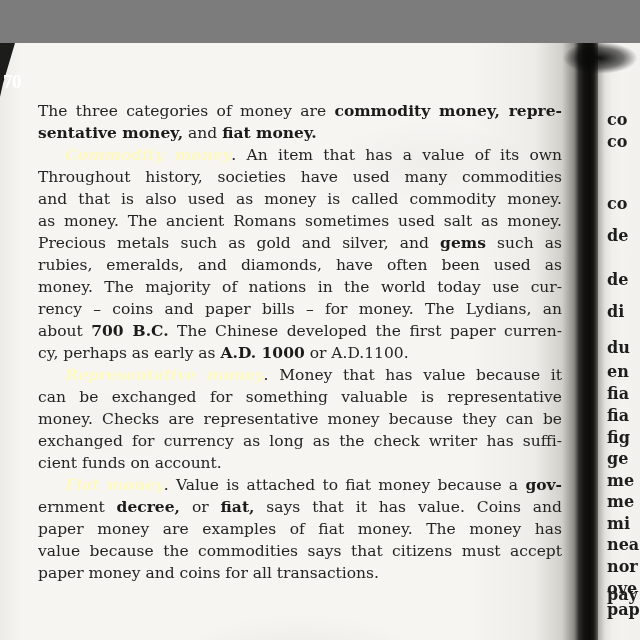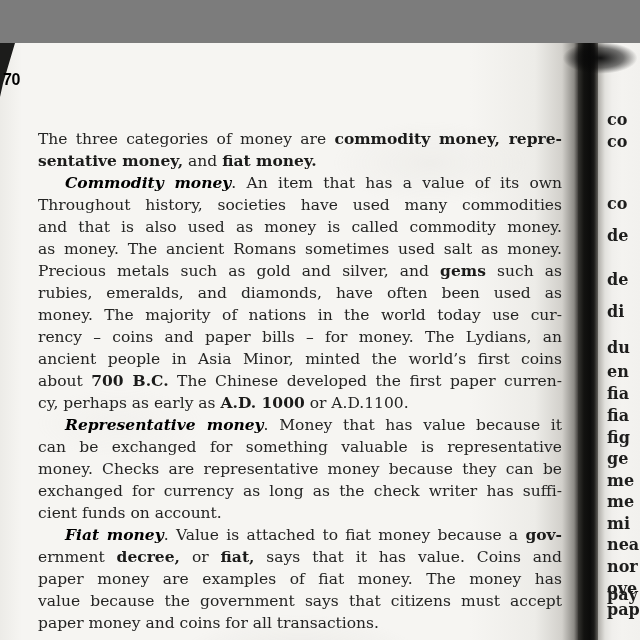--- a/index.html
+++ b/index.html
@@ -14,28 +14,28 @@
       radial-gradient(180px 70px at 300px 620px,rgba(170,168,160,.30),transparent 70%),
       radial-gradient(120px 50px at 120px 380px,rgba(210,208,202,.20),transparent 70%);}
   .gutter{position:absolute;top:43px;left:578px;width:20px;height:597px;
     background:linear-gradient(90deg,#34332f 0px,#121210 6px,#0c0c0b 12px,#1b1a18 16px,#62605b 20px);}
   .gutter-top-shadow{position:absolute;top:36px;left:548px;width:104px;height:44px;
     background:radial-gradient(ellipse 52px 22px at 50% 50%,rgba(8,8,8,.95) 0%,rgba(8,8,8,.55) 45%,transparent 72%);}
   .right-page{position:absolute;top:43px;left:598px;width:42px;height:597px;
     background:linear-gradient(90deg,#aeaca7 0px,#e2e1dd 7px,#f0efec 14px,#f4f3f0 24px,#f2f1ee 42px);}
   .corner-wedge{position:absolute;top:43px;left:0;width:15px;height:54px;background:#1c1c1b;
     clip-path:polygon(0 0,100% 0,20% 75%,0 100%);}
-  .page-number{position:absolute;top:71px;left:3px;font-family:Liberation Sans, sans-serif;
-    font-weight:bold;font-size:16px;color:#000000;letter-spacing:-0.5px;}
-  .text-col{position:absolute;left:38px;top:100px;width:524px;font-size:15.5px;line-height:22px;color:#242423;margin-top:28px;}
+  .page-number{position:absolute;top:71px;left:3px;font-family:Liberation Serif, serif;
+    font-weight:bold;font-size:19px;color:#ffffff;letter-spacing:-0.5px;}
+  .text-col{position:absolute;left:38px;top:100px;width:524px;font-size:15.5px;line-height:22px;color:#242423;}
   .line{height:22px;overflow:hidden;text-align:justify;text-align-last:justify;}
   .line.last{text-align:center;text-align-last:left;}
   .line.indent{text-indent:27px;}
   .seg-b{font-weight:bold;color:#1b1b1a;}
-  .seg-bi{font-weight:bold;font-style:italic;color:#000000;}
+  .seg-bi{font-weight:bold;font-style:italic;color:#fef9c3;}
   .fragment{position:absolute;left:607px;font-size:16px;font-weight:bold;color:#1d1d1c;line-height:1;white-space:nowrap;}
 </style>
 </head>
 <body>
 
 <div class="photo">
   <div class="top-bar"></div>
 
   <div class="left-page">
     
@@ -53,32 +53,31 @@
       <div class="line"><span>The three categories of money are </span><span class="seg-b">commodity money, repre-</span></div>
       <div class="line last"><span class="seg-b">sentative money,</span><span> and </span><span class="seg-b">fiat money.</span></div>
       <div class="line indent"><span class="seg-bi">Commodity money</span><span>. An item that has a value of its own</span></div>
       <div class="line"><span>Throughout history, societies have used many commodities</span></div>
       <div class="line"><span>and that is also used as money is called commodity money.</span></div>
       <div class="line"><span>as money. The ancient Romans sometimes used salt as money.</span></div>
       <div class="line"><span>Precious metals such as gold and silver, and </span><span class="seg-b">gems</span><span> such as</span></div>
       <div class="line"><span>rubies, emeralds, and diamonds, have often been used as</span></div>
       <div class="line"><span>money. The majority of nations in the world today use cur-</span></div>
       <div class="line"><span>rency – coins and paper bills – for money. The Lydians, an</span></div>
-      <div class="line"><span>ancient people in Asia Minor, minted the world’s first coins</span></div>
       <div class="line"><span>about </span><span class="seg-b">700 B.C.</span><span> The Chinese developed the first paper curren-</span></div>
       <div class="line last"><span>cy, perhaps as early as </span><span class="seg-b">A.D. 1000</span><span> or A.D.1100.</span></div>
       <div class="line indent"><span class="seg-bi">Representative money</span><span>. Money that has value because it</span></div>
       <div class="line"><span>can be exchanged for something valuable is representative</span></div>
       <div class="line"><span>money. Checks are representative money because they can be</span></div>
       <div class="line"><span>exchanged for currency as long as the check writer has suffi-</span></div>
       <div class="line last"><span>cient funds on account.</span></div>
       <div class="line indent"><span class="seg-bi">Fiat money</span><span>. Value is attached to fiat money because a </span><span class="seg-b">gov-</span></div>
       <div class="line"><span>ernment </span><span class="seg-b">decree,</span><span> or </span><span class="seg-b">fiat,</span><span> says that it has value. Coins and</span></div>
       <div class="line"><span>paper money are examples of fiat money. The money has</span></div>
-      <div class="line"><span>value because the government says that citizens must accept</span></div>
+      <div class="line"><span>value because the commodities says that citizens must accept</span></div>
       <div class="line last"><span>paper money and coins for all transactions.</span></div>
     </div>
   <div id="fragments">
       <div class="fragment" style="top: 112px;">co</div>
       <div class="fragment" style="top: 134px;">co</div>
       <div class="fragment" style="top: 196px;">co</div>
       <div class="fragment" style="top: 228px;">de</div>
       <div class="fragment" style="top: 272px;">de</div>
       <div class="fragment" style="top: 304px;">di</div>
       <div class="fragment" style="top: 340px;">du</div>

